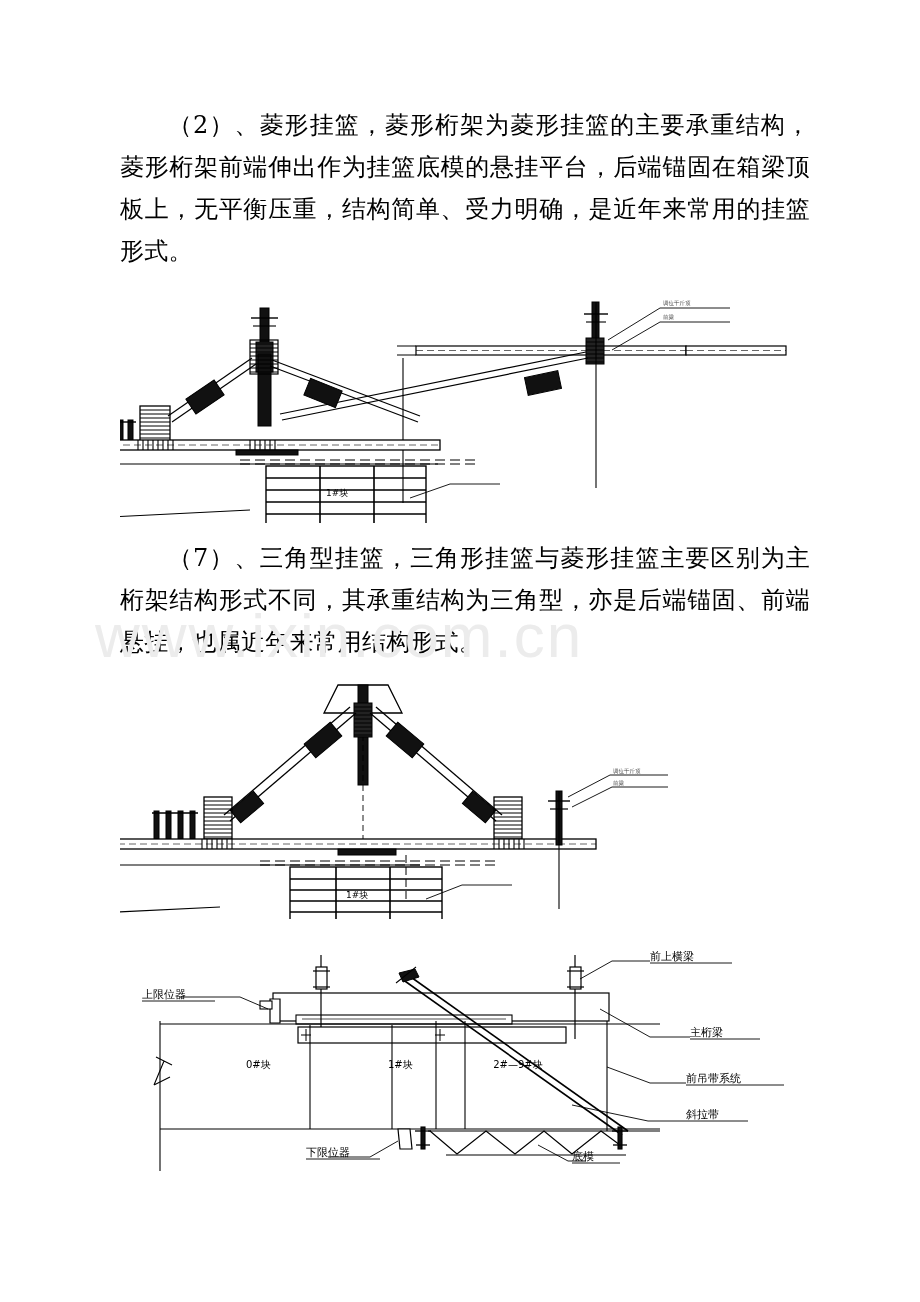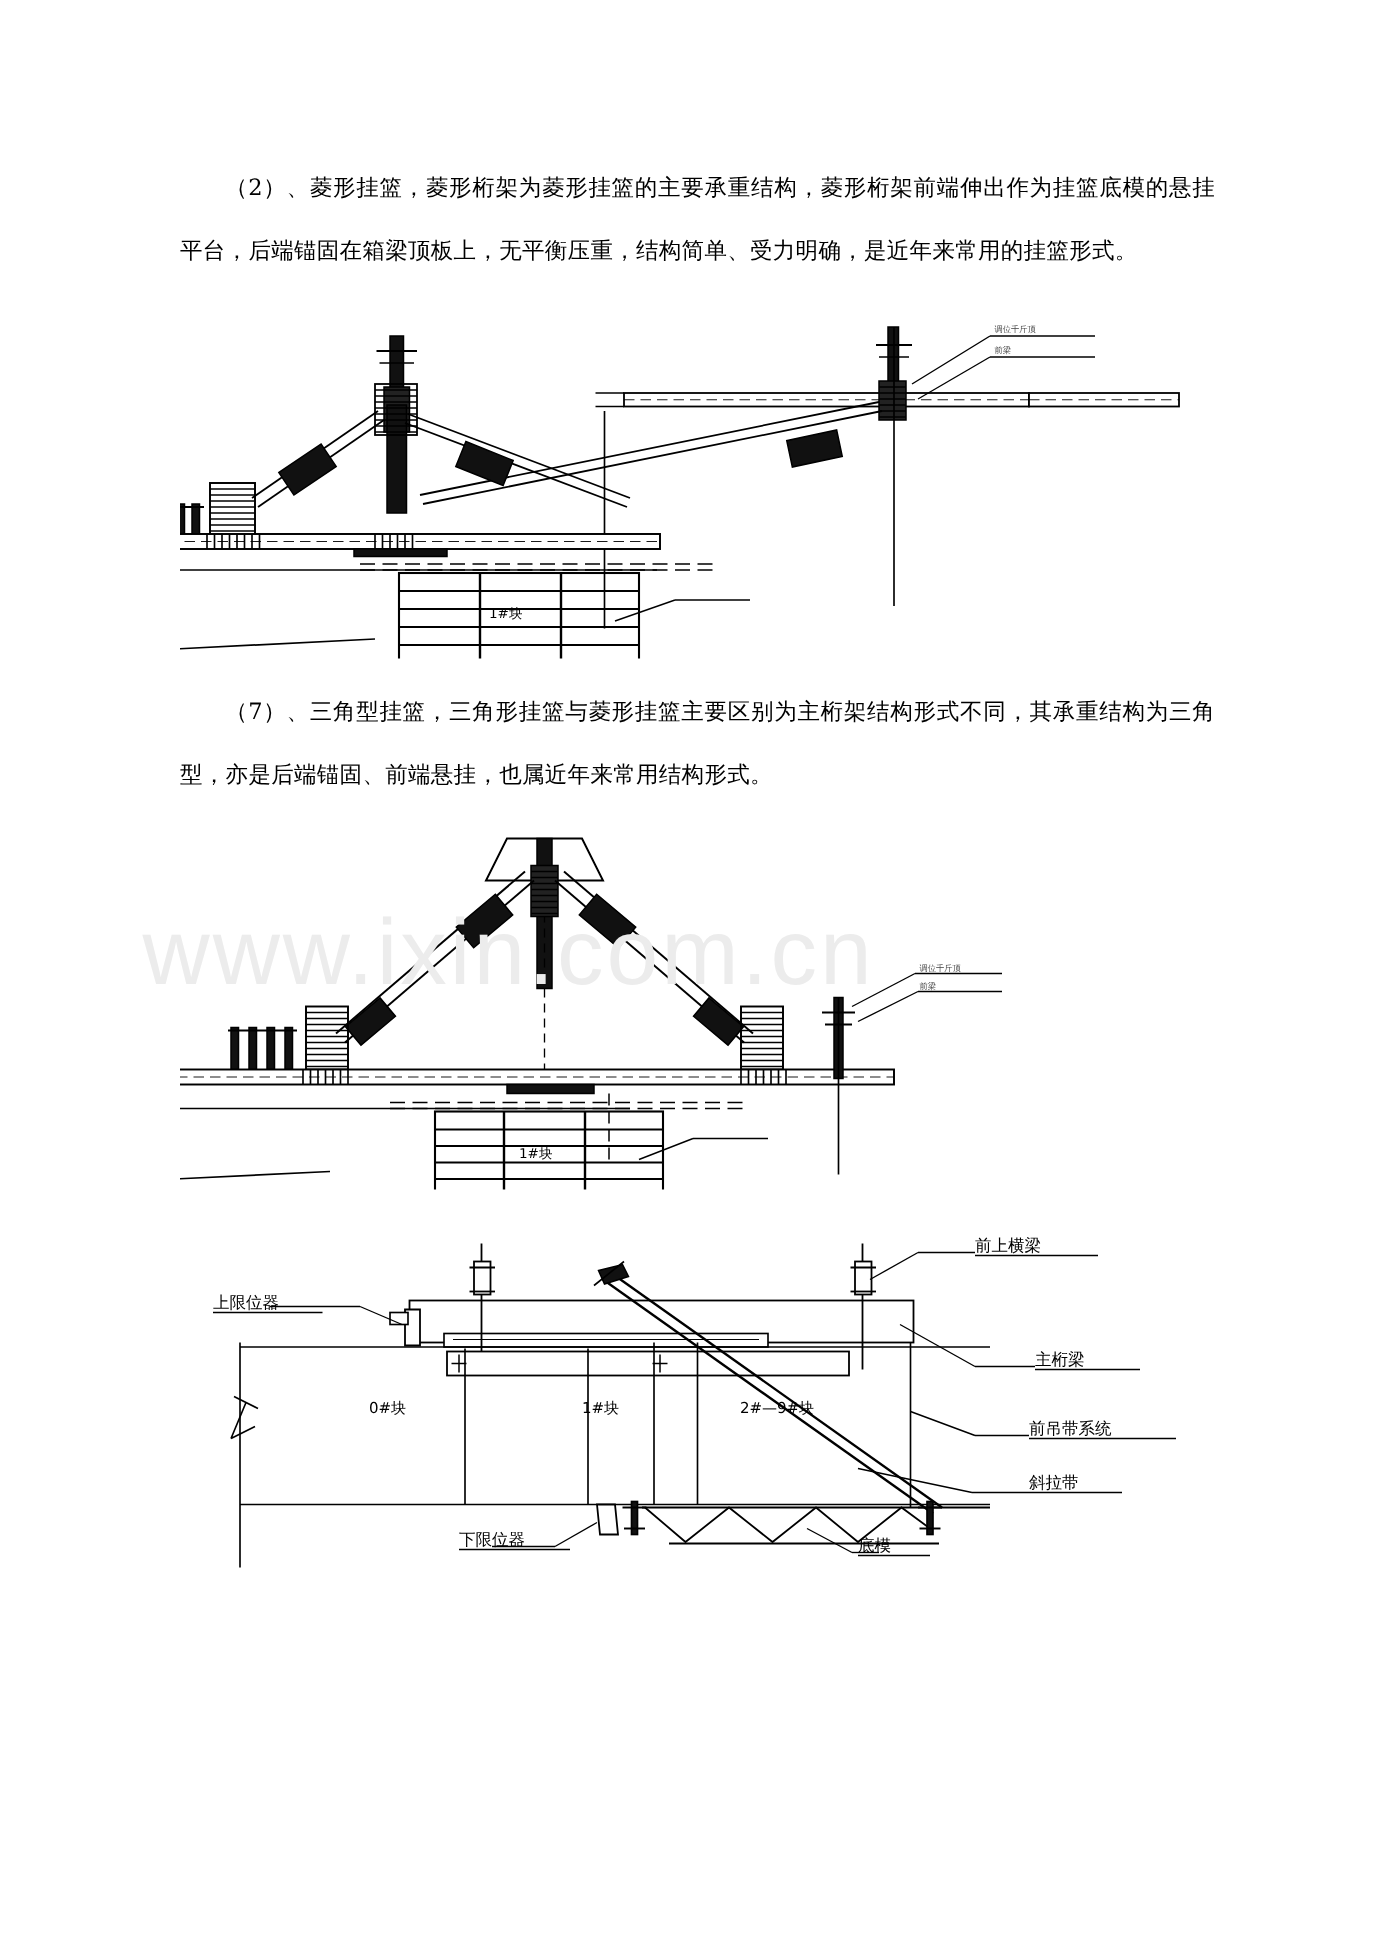--- a/index.html
+++ b/index.html
@@ -22,21 +22,21 @@
   }
   .content {
     position: absolute;
     left: 120px;
     top: 0;
     width: 690px;
     height: 1302px;
   }
   p.para {
     margin: 0;
-    font-size: 15px;
+    font-size: 24px;
     line-height: 42px;
     text-align: justify;
     text-justify: inter-ideograph;
     letter-spacing: 0.2px;
     font-family: "DejaVu Serif", "Liberation Serif", serif;
   }
   p.indent { text-indent: 2em; }
   .figure {
     position: relative;
     width: 690px;

